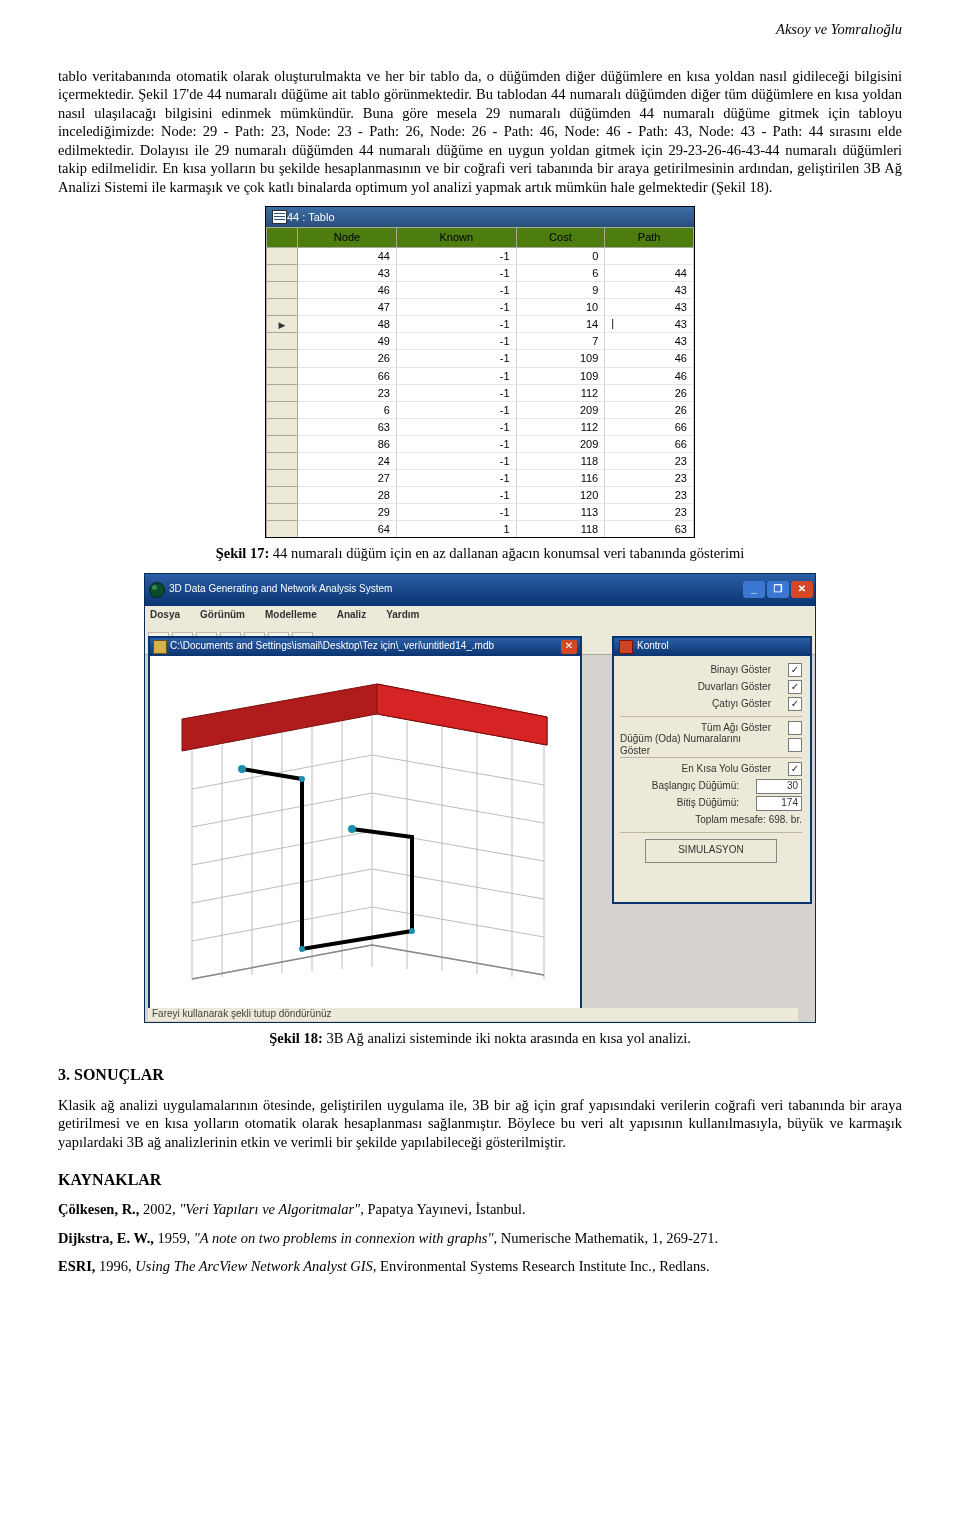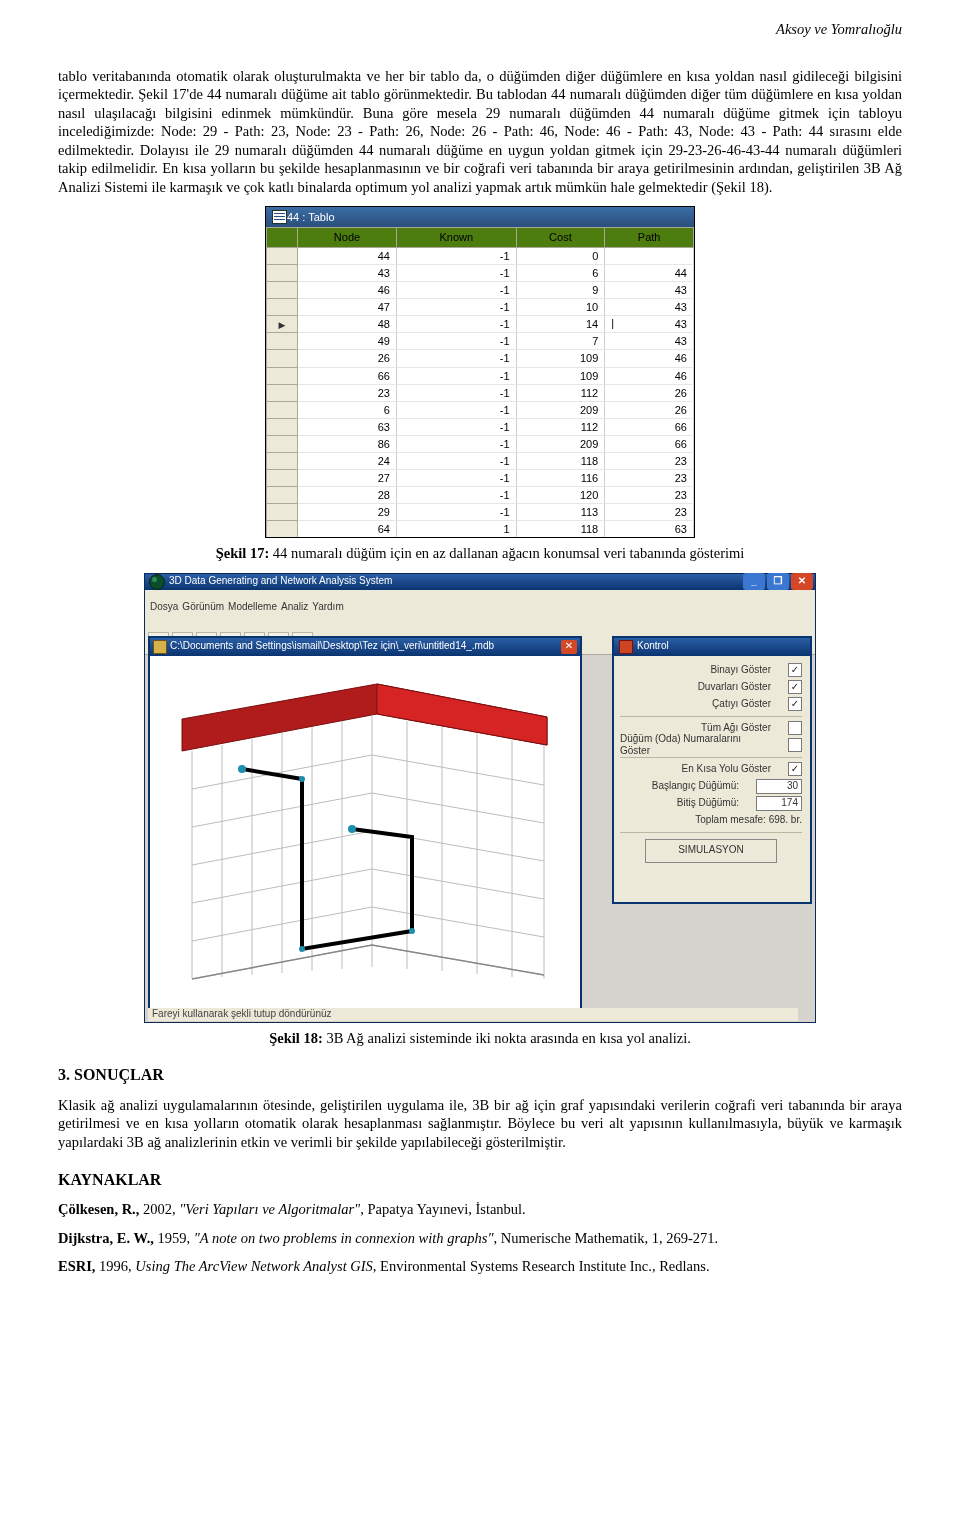--- a/index.html
+++ b/index.html
@@ -32,30 +32,30 @@
   .fig17 td { border-right:1px solid #d0d0d0; border-bottom:1px solid #e6e6e6; padding:1px 6px; text-align:right; }
   .fig17 td.rowheader { width:18px; background:#ece9d8; border:1px solid #aca899; text-align:center; }
   .fig17 tr.pointer td.rowheader::before { content:"▶"; font-size:9px; color:#333; }
   .fig17 tr.halfcut { height:11px; }
   .fig17 tr.halfcut td { border-bottom:none; }
   .pathcell { position:relative; }
   .pathcell .caret { position:absolute; left:6px; top:0; color:#000; }
 
   
   .fig18 { width: 672px; height: 450px; margin: 4px auto; font-family: Tahoma, Arial, sans-serif; font-size: 10px; border:1px solid #082a57; background:#d6d3ce; box-sizing:border-box; position:relative; }
-  .fig18 .titlebar { height:16px; background: linear-gradient(#2b5ea5,#0a3470); display:flex; align-items:center; color:#fff; padding:0 2px 0 4px; }
+  .fig18 .titlebar { height:32px; background: linear-gradient(#2b5ea5,#0a3470); display:flex; align-items:center; color:#fff; padding:0 2px 0 4px; }
   .fig18 .titlebar .globe { width:14px; height:14px; border-radius:50%; background:#0b4c2b; border:1px solid #0a2417; margin-right:4px; position:relative; }
   .fig18 .titlebar .globe::after{content:"";position:absolute;left:2px;top:2px;width:5px;height:5px;border-radius:50%;background:#2e8b57;}
   .fig18 .winbtns { margin-left:auto; display:flex; gap:2px; }
   .fig18 .winbtn { width:22px; height:17px; border-radius:3px; display:flex; align-items:center; justify-content:center; font-size:10px; font-weight:bold; }
   .fig18 .winbtn.min { background:#3b77d1; }
   .fig18 .winbtn.max { background:#3b77d1; }
   .fig18 .winbtn.cls { background:#d44828; }
   .fig18 .winbtn span{color:#fff;}
-  .fig18 .menubar { height:17px; background:#ece9d8; padding:11px 5px; color:#333; display:flex; gap:4px; }
+  .fig18 .menubar { height:17px; background:#ece9d8; padding:3px 5px; color:#333; display:flex; gap:20px;font-weight:bold; }
   .fig18 .toolbar { height:21px; background:#ece9d8; border-bottom:1px solid #aca899; padding:2px 3px; display:flex; gap:3px; align-items:center; }
   .fig18 .tb { width:19px; height:17px; background:#f4f2e9; border:1px solid #bbb6a5; display:inline-flex; align-items:center; justify-content:center; font-size:10px; }
   .fig18 .tb .glyph{font-size:11px;color:#333;}
   .fig18 .client { position:absolute; top:62px; left:3px; right:3px; bottom:15px; }
   .fig18 .docwin { position:absolute; top:0; left:0; width:430px; height:370px; border:2px solid #0a3470; background:#fff; }
   .fig18 .docwin .dbar { height:18px; background:linear-gradient(#2b5ea5,#0a3470); display:flex; align-items:center; color:#fff; padding:0 3px; gap:3px; }
   .fig18 .docwin .dbar .dico{width:12px;height:12px;background:#d6b24a;border:1px solid #6e5412;}
   .fig18 .docwin .closebtn{margin-left:auto;width:16px;height:14px;background:#d44828;border-radius:2px;display:flex;align-items:center;justify-content:center;color:#fff;}
   .fig18 .canvas3d { position:absolute; top:20px; left:2px; right:2px; bottom:2px; background:#fff; }
   .fig18 .status { position:absolute; left:3px; right:17px; bottom:1px; height:13px; background:#ece9d8; color:#444; padding:0 4px; font-size:10px; }

